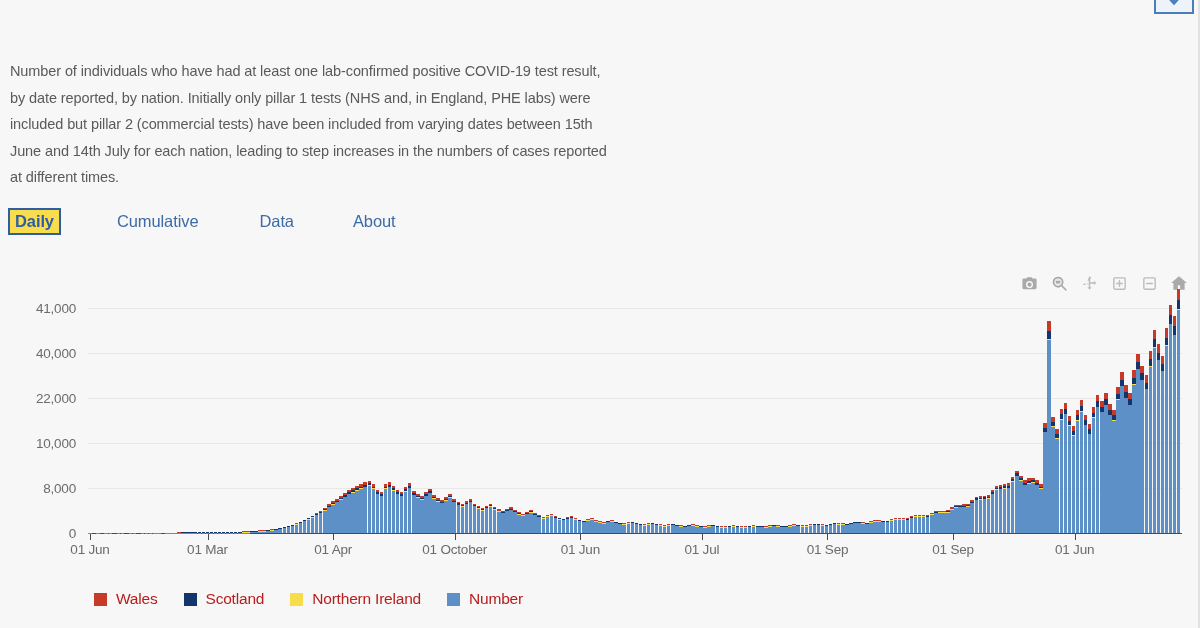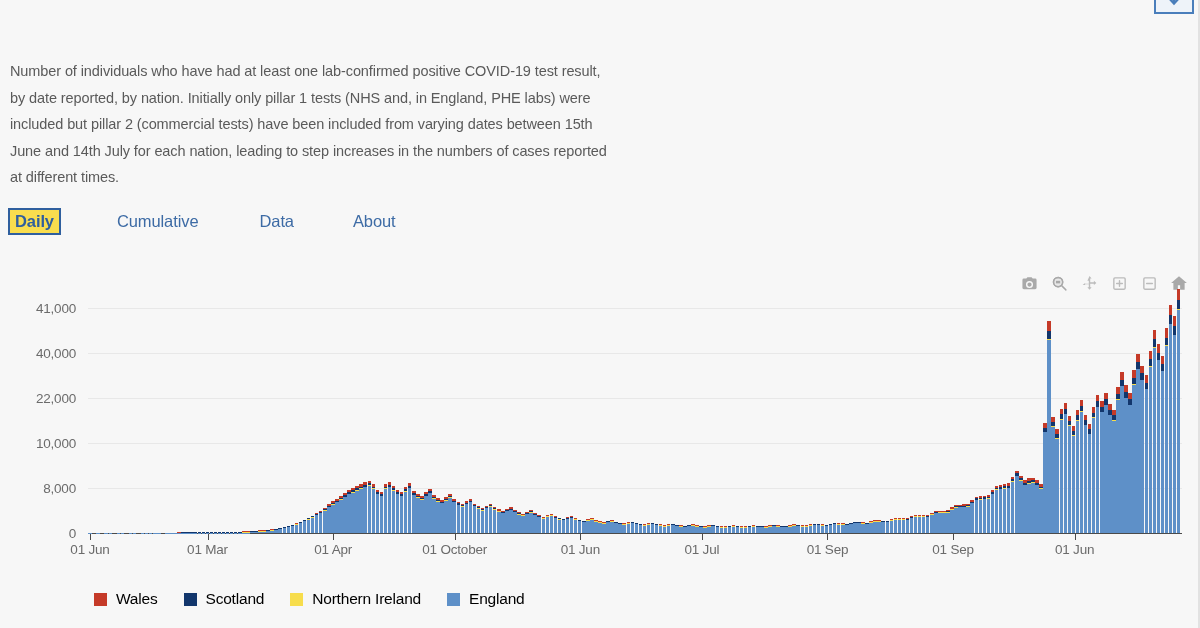--- a/index.html
+++ b/index.html
@@ -207,21 +207,21 @@
     gap: 9px;
     cursor: pointer;
   }
   .legend-swatch {
     width: 13px;
     height: 13px;
     flex: none;
   }
   .legend-label {
     font-size: 15.5px;
-    color: #000000;
+    color: #b91c1c;
     letter-spacing: -0.2px;
     white-space: nowrap;
   }
 </style>
 </head>
 <body>
 
 <div class="page">
 
   <div class="right-rule"></div>
@@ -1856,17 +1856,17 @@
     <div class="legend-item">
       <span class="legend-swatch" style="background:#12366c"></span>
       <span class="legend-label">Scotland</span>
     </div>
     <div class="legend-item">
       <span class="legend-swatch" style="background:#f7dd4c"></span>
       <span class="legend-label">Northern Ireland</span>
     </div>
     <div class="legend-item">
       <span class="legend-swatch" style="background:#5e90c8"></span>
-      <span class="legend-label">England</span>
+      <span class="legend-label">Number</span>
     </div>
   </div>
 
 </div>
 
 </body></html>

